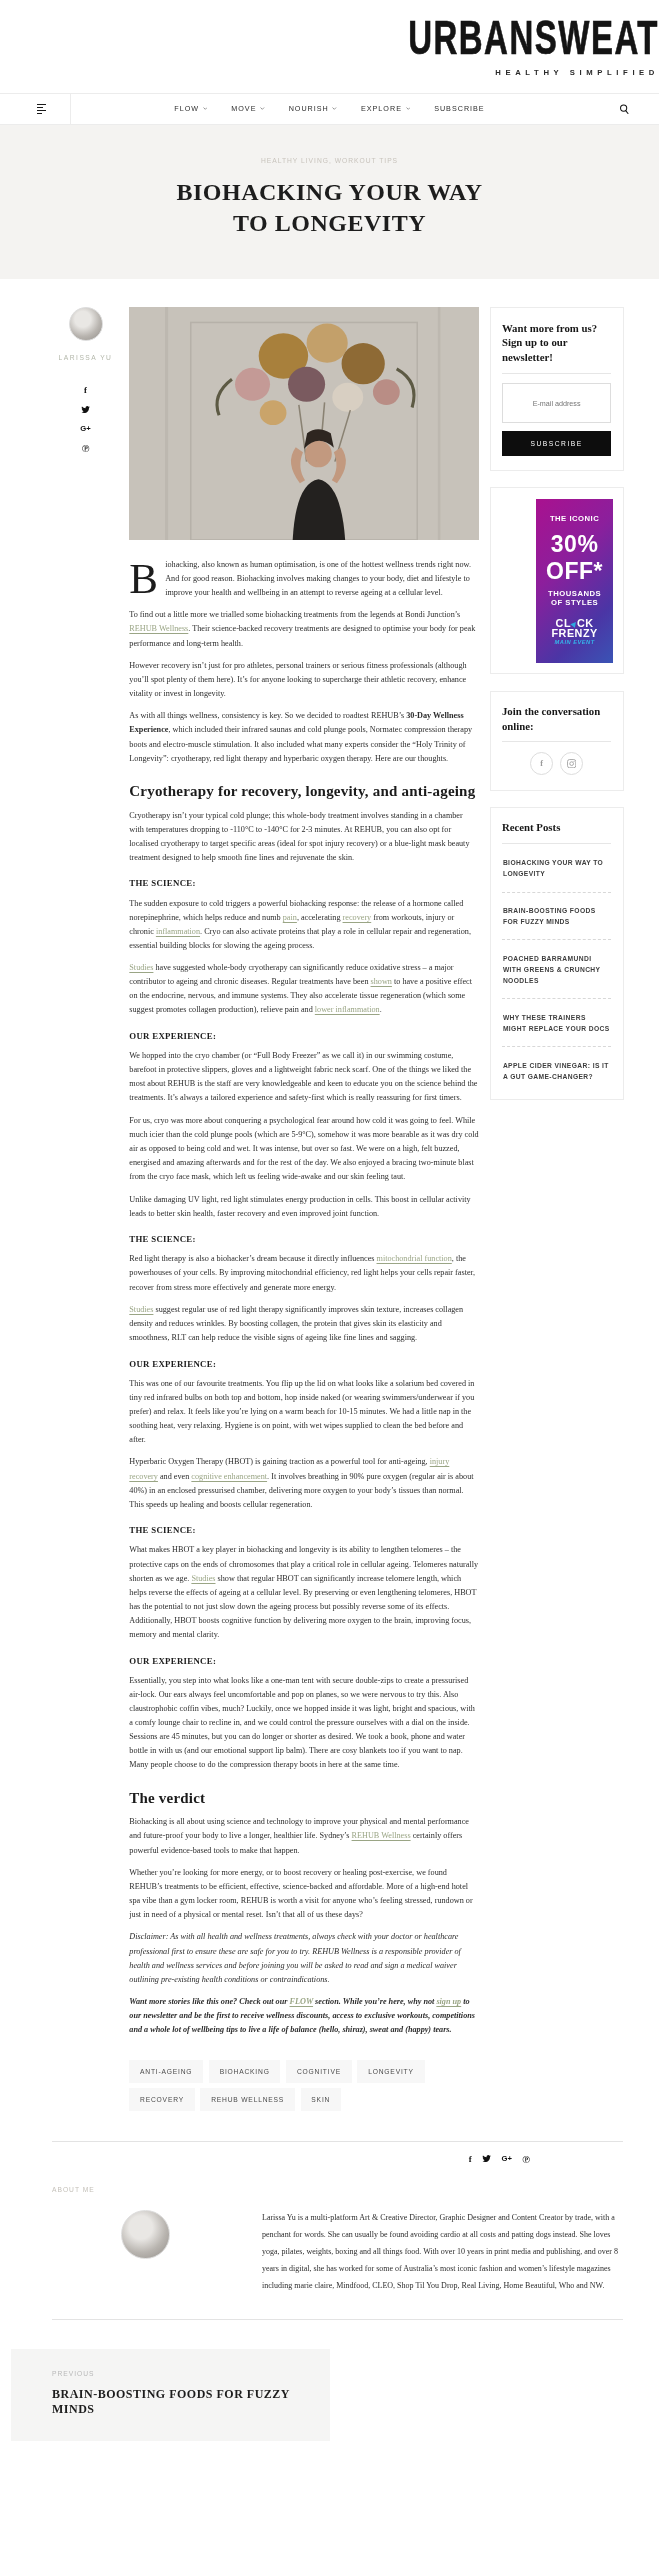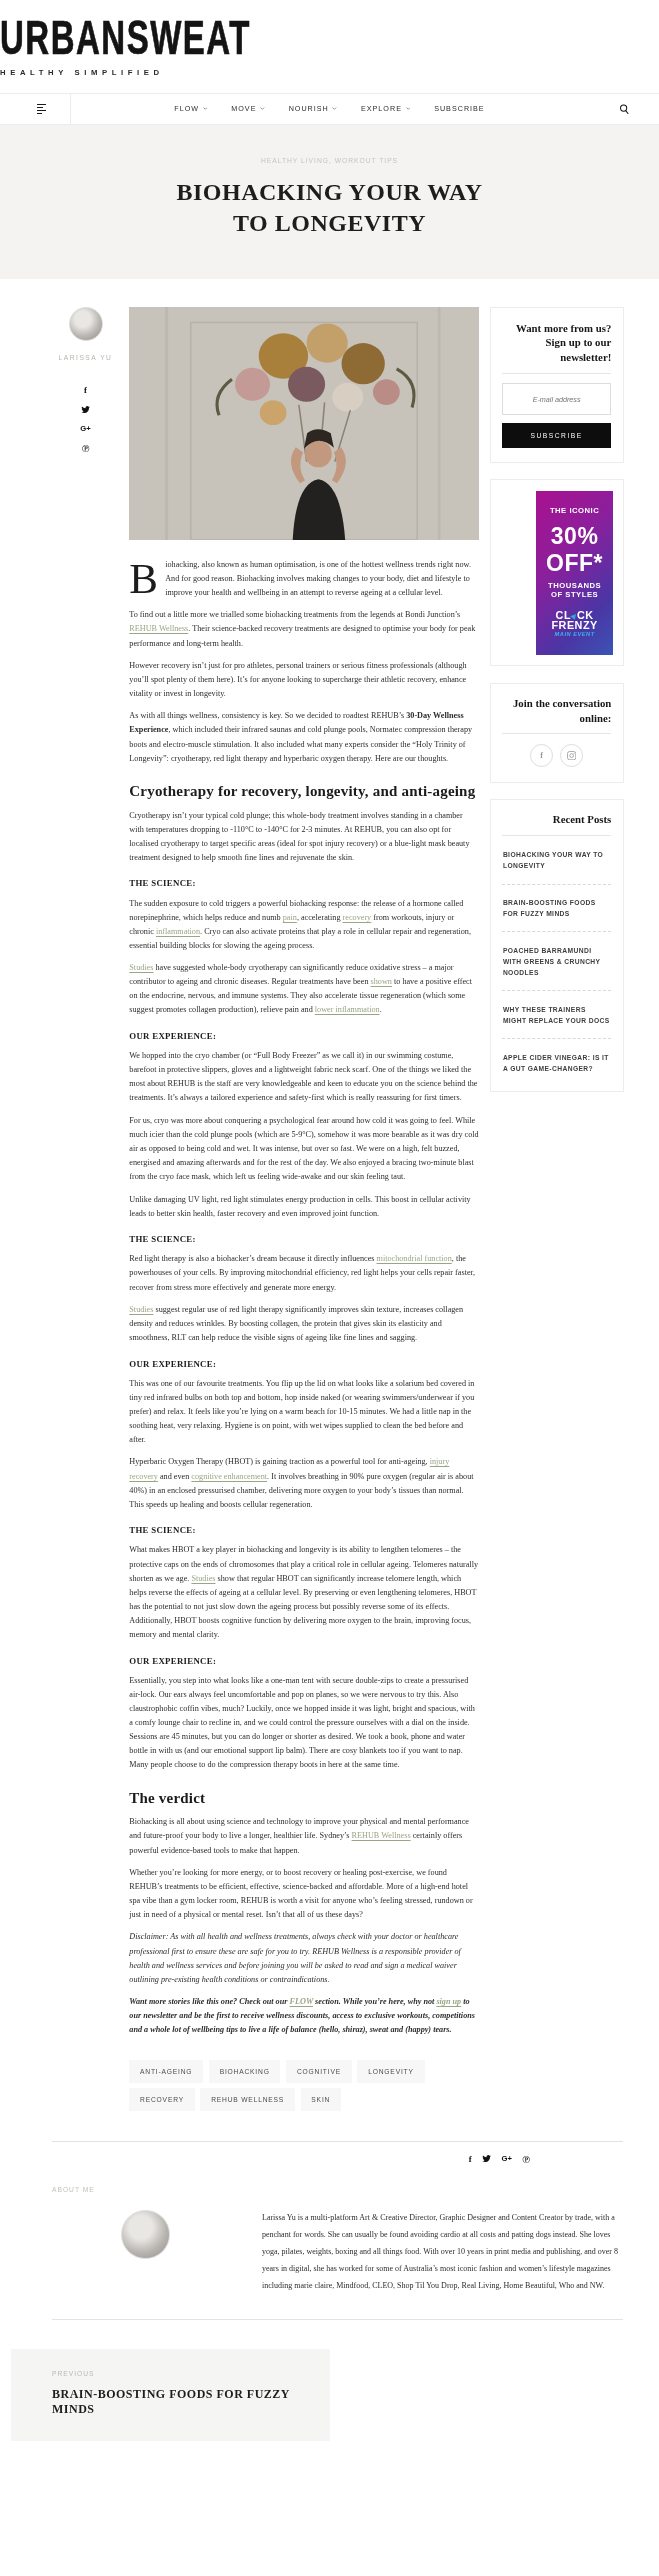--- a/index.html
+++ b/index.html
@@ -1,21 +1,21 @@
 <!DOCTYPE html>
 <html style="font-size:8.2px"><head>
 <meta charset="utf-8">
 <style>
   * { margin:0; padding:0; box-sizing:border-box; }
   html,body { background:#fff; }
   body { width:659px; margin:0 auto; font-family:"Liberation Sans", sans-serif; color:#2f2f2f; }
   a { text-decoration:none; color:inherit; }
 
   
-  .site-header { text-align:left; padding:13.4px 0 2.1px; }
+  .site-header { text-align:right; padding:13.4px 0 2.1px; }
   .logo { display:inline-block; font-family:"Liberation Sans", sans-serif; font-size:33px; font-weight:700; letter-spacing:1.5px; color:#141414; transform:scaleY(1.45); transform-origin:center; line-height:1.5; -webkit-text-stroke:0.5px #141414; }
   .tagline { font-size:7.7px; letter-spacing:4.6px; color:#2a2a2a; margin-top:5.2px; font-weight:700; }
   .main-nav { position:relative; border-top:0.5px solid #ececec; border-bottom:0.5px solid #ececec; margin-top:13.4px; height:32px; display:flex; align-items:center; justify-content:center; }
   .hamburger { position:absolute; left:37px; top:10.3px; width:10.3px; cursor:pointer; }
   .hamburger i { display:block; height:1.5px; background:#1a1a1a; margin-bottom:1.5px; }
   .hamburger i:nth-child(1){ width:8.8px;} .hamburger i:nth-child(2){ width:6.2px;} .hamburger i:nth-child(3){ width:8.8px;} .hamburger i:nth-child(4){ width:4.6px;}
   .nav-sep { position:absolute; left:70px; top:0; bottom:0; width:0.5px; background:#ececec; }
   .nav-items { display:flex; gap:24px; list-style:none; }
   .nav-items li { font-size:7.2px; letter-spacing:1px; color:#2c2c2c; cursor:pointer; display:flex; align-items:center; gap:3.6px; }
   .caret { width:4.6px; height:3.1px; }
@@ -49,23 +49,23 @@
   .lnk { color:#9aa585; text-decoration:underline; text-underline-offset:1.5px; cursor:pointer; }
   .b { font-weight:700; }
   .italic p, p.italic { font-style:italic; }
   .cta p, p.cta { font-style:italic; font-weight:700; }
   .tags { display:flex; flex-wrap:wrap; gap:5.7px; margin:23px 0 5.2px; }
   .tag { background:#f7f7f7; color:#4a4a4a; font-size:6.7px; letter-spacing:0.8px; padding:7.7px 10.8px; cursor:pointer; }
 
   
   .sidebar { width:134px; display:flex; flex-direction:column; gap:16.5px; }
   .side-box { border:0.5px solid #ececec; background:#fff; padding:12.4px 11.3px 14.4px; }
-  .side-box h3 { font-family:"Liberation Serif", serif; font-size:10.8px; font-weight:700; text-align:right; color:#171717; line-height:1.35; }
+  .side-box h3 { font-family:"Liberation Serif", serif; font-size:10.8px; font-weight:700; text-align:left; color:#171717; line-height:1.35; }
   .side-rule { height:0.5px; background:#e6e6e6; margin:8.2px 0 10.3px; }
-  .email-input { width:100%; height:32px; border:0.5px solid #ddd; font-size:7.2px; color:#888; text-align:center; font-family:"Liberation Sans", sans-serif;font-style:italic; }
+  .email-input { width:100%; height:40px; border:0.5px solid #ddd; font-size:7.2px; color:#888; text-align:center; font-family:"Liberation Sans", sans-serif; }
   .subscribe-btn { width:100%; height:25px; background:#0d0d0d; color:#fff; border:none; font-size:6.7px; letter-spacing:1.5px; margin-top:7.2px; cursor:pointer; font-family:"Liberation Sans", sans-serif; }
   .ad-frame { border:0.5px solid #ececec; padding:10.3px 9.3px; }
   .wellness-ad { background:#ddd0c5; padding:13.4px 9.3px 11.3px; text-align:center; position:relative; overflow:hidden; }
   .wellness-ad:before { content:""; position:absolute; right:-15.5px; top:-10.3px; width:57px; height:62px; background:#cbb7a7; border-radius:50% 40% 60% 50%; }
   .wellness-ad h5 { position:relative; font-family:"Liberation Serif", serif; font-weight:400; font-size:15.5px; line-height:1.25; color:#3c5140; letter-spacing:0.5px; }
   .wellness-ad .ad-copy { position:relative; font-size:7px; line-height:1.55; color:#37503f; margin-top:7.2px; }
   .wellness-ad .ad-copy b { font-weight:700; }
   .rc-badge { width:13.4px; height:13.4px; border-radius:50%; background:#5d7360; color:#f2ece4; font-family:"Liberation Serif", serif; font-size:5.7px; display:flex; align-items:center; justify-content:center; margin:6.2px auto 2.1px; position:relative; }
   .rc-name { font-family:"Liberation Serif", serif; letter-spacing:2.1px; font-size:6.7px; color:#2e2e2e; position:relative; }
   .iconic-ad { background:linear-gradient(135deg,#a9118f 0%, #8c1f9c 38%, #4b35a5 75%, #3a54b5 100%); text-align:center; padding:15.5px 7.2px 17.5px; color:#fff;margin-left:36px; }

